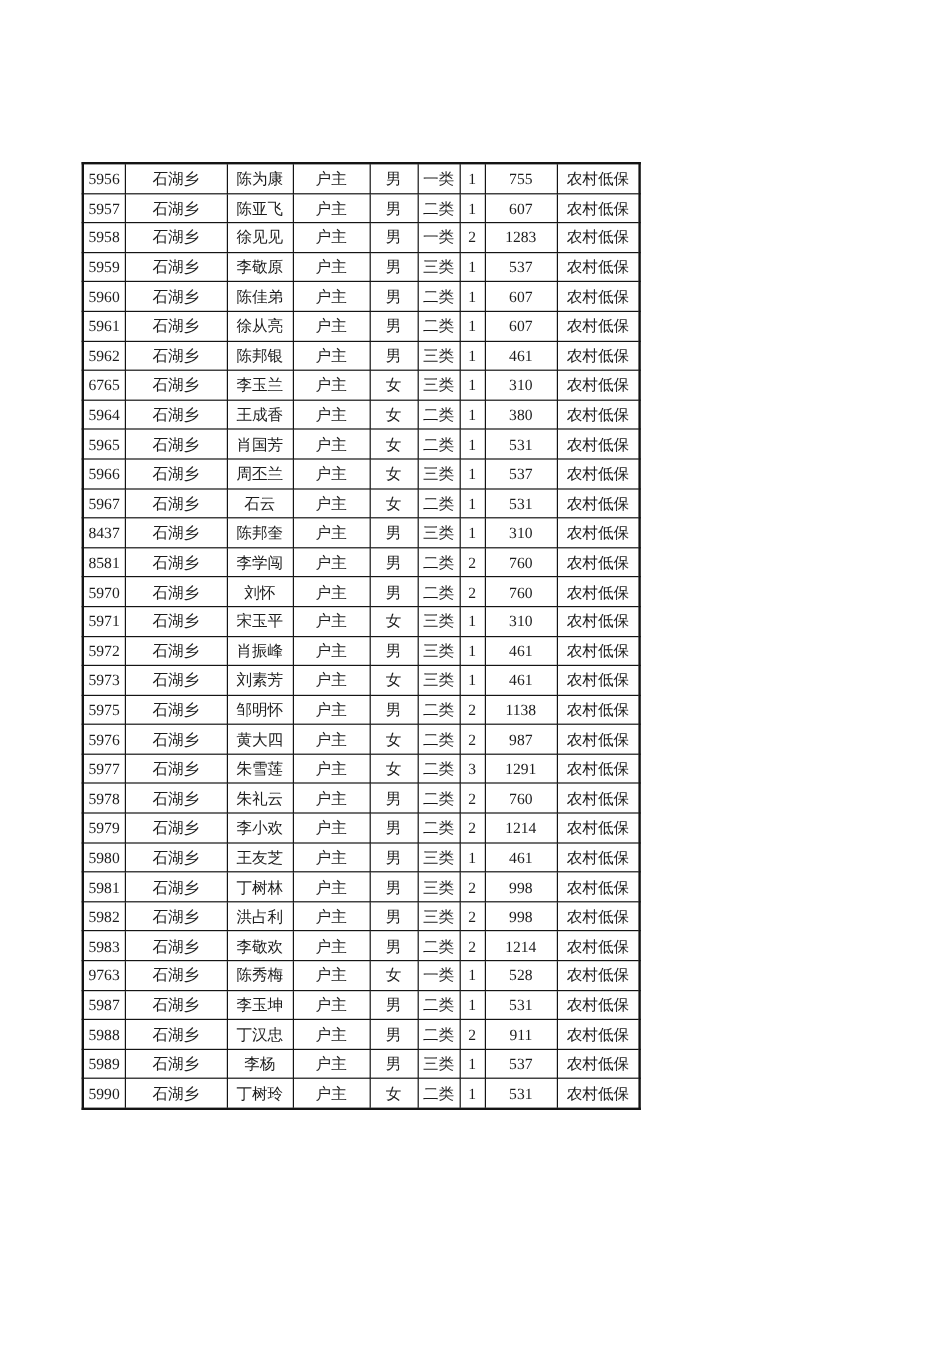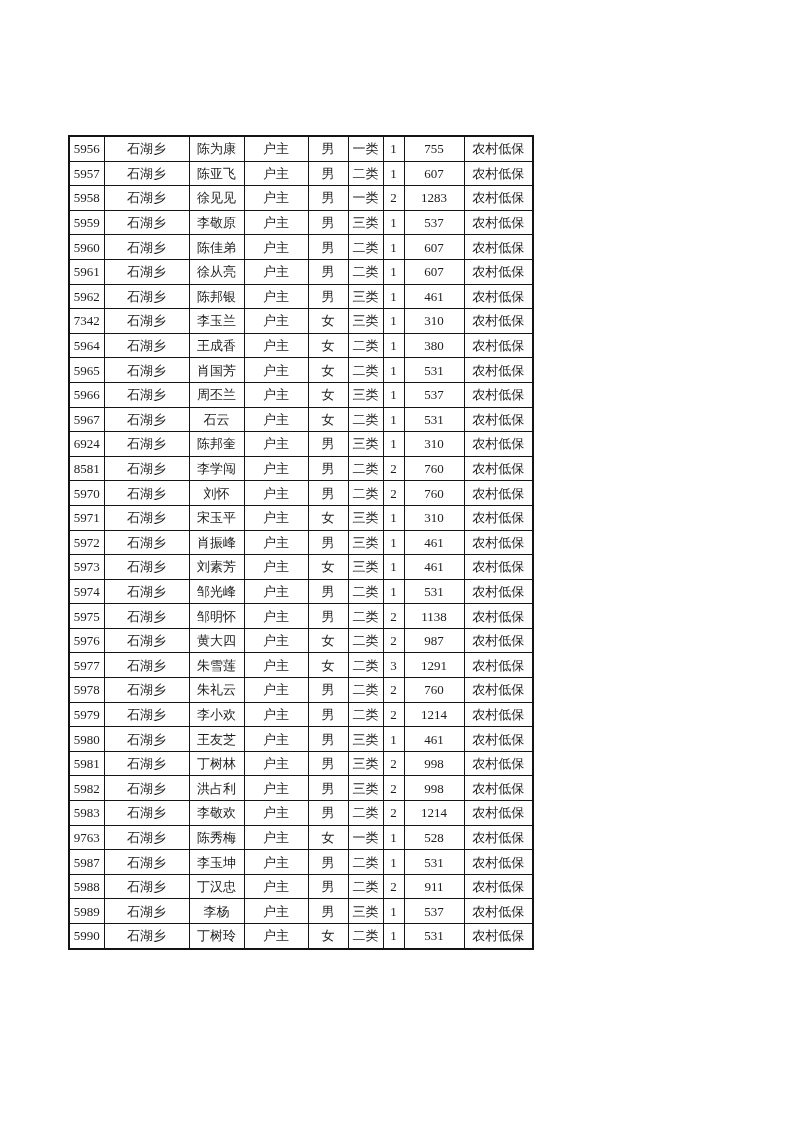--- a/index.html
+++ b/index.html
@@ -136,21 +136,21 @@
           <td>石湖乡</td>
           <td>陈邦银</td>
           <td>户主</td>
           <td>男</td>
           <td>三类</td>
           <td>1</td>
           <td>461</td>
           <td>农村低保</td>
         </tr>
         <tr>
-          <td>7342</td>
+          <td>6765</td>
           <td>石湖乡</td>
           <td>李玉兰</td>
           <td>户主</td>
           <td>女</td>
           <td>三类</td>
           <td>1</td>
           <td>310</td>
           <td>农村低保</td>
         </tr>
         <tr>
@@ -191,21 +191,21 @@
           <td>石湖乡</td>
           <td>石云</td>
           <td>户主</td>
           <td>女</td>
           <td>二类</td>
           <td>1</td>
           <td>531</td>
           <td>农村低保</td>
         </tr>
         <tr>
-          <td>6924</td>
+          <td>8437</td>
           <td>石湖乡</td>
           <td>陈邦奎</td>
           <td>户主</td>
           <td>男</td>
           <td>三类</td>
           <td>1</td>
           <td>310</td>
           <td>农村低保</td>
         </tr>
         <tr>
@@ -254,31 +254,20 @@
         </tr>
         <tr>
           <td>5973</td>
           <td>石湖乡</td>
           <td>刘素芳</td>
           <td>户主</td>
           <td>女</td>
           <td>三类</td>
           <td>1</td>
           <td>461</td>
-          <td>农村低保</td>
-        </tr>
-        <tr>
-          <td>5974</td>
-          <td>石湖乡</td>
-          <td>邹光峰</td>
-          <td>户主</td>
-          <td>男</td>
-          <td>二类</td>
-          <td>1</td>
-          <td>531</td>
           <td>农村低保</td>
         </tr>
         <tr>
           <td>5975</td>
           <td>石湖乡</td>
           <td>邹明怀</td>
           <td>户主</td>
           <td>男</td>
           <td>二类</td>
           <td>2</td>

